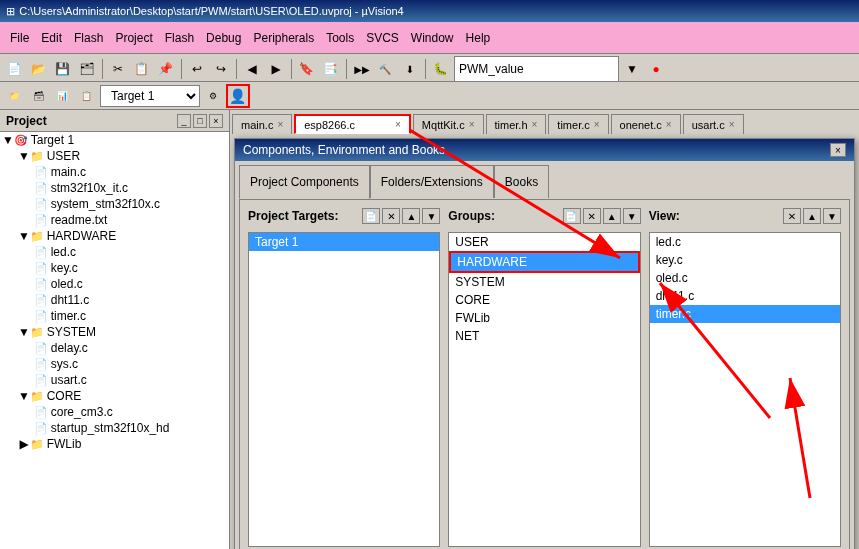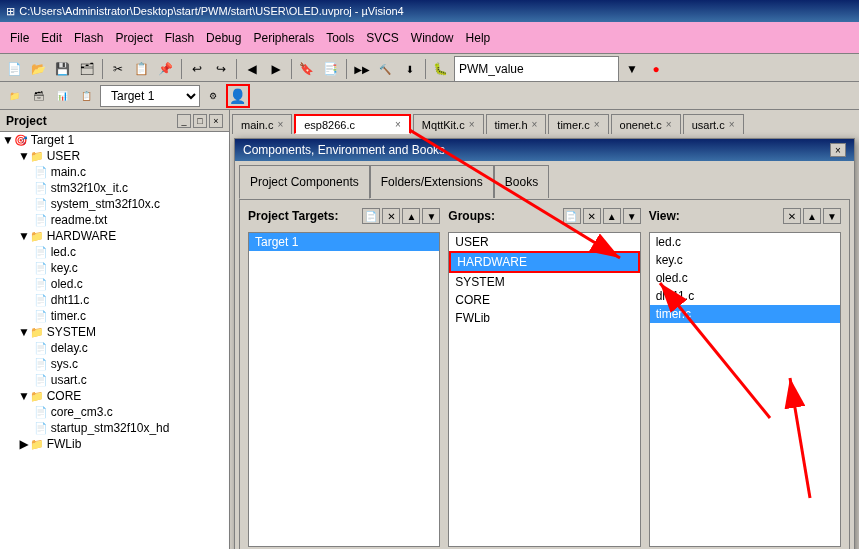--- a/index.html
+++ b/index.html
@@ -621,20 +621,21 @@
                 <button class="col-btn">▲</button>
                 <button class="col-btn">▼</button>
               </div>
             </div>
             <div class="col-list">
               <div class="col-list-item">USER</div>
               <div class="col-list-item highlighted" style="border: 2px solid red;">HARDWARE</div>
               <div class="col-list-item">SYSTEM</div>
               <div class="col-list-item">CORE</div>
               <div class="col-list-item">FWLib</div>
+              <div class="col-list-item">NET</div>
             </div>
           </div>
 
           <div class="col-panel">
             <div style="display:flex; align-items:center; justify-content:space-between; margin-bottom:4px;">
               <span class="col-label">View:</span>
               <div class="col-toolbar">
                 <button class="col-btn">✕</button>
                 <button class="col-btn">▲</button>
                 <button class="col-btn">▼</button>

